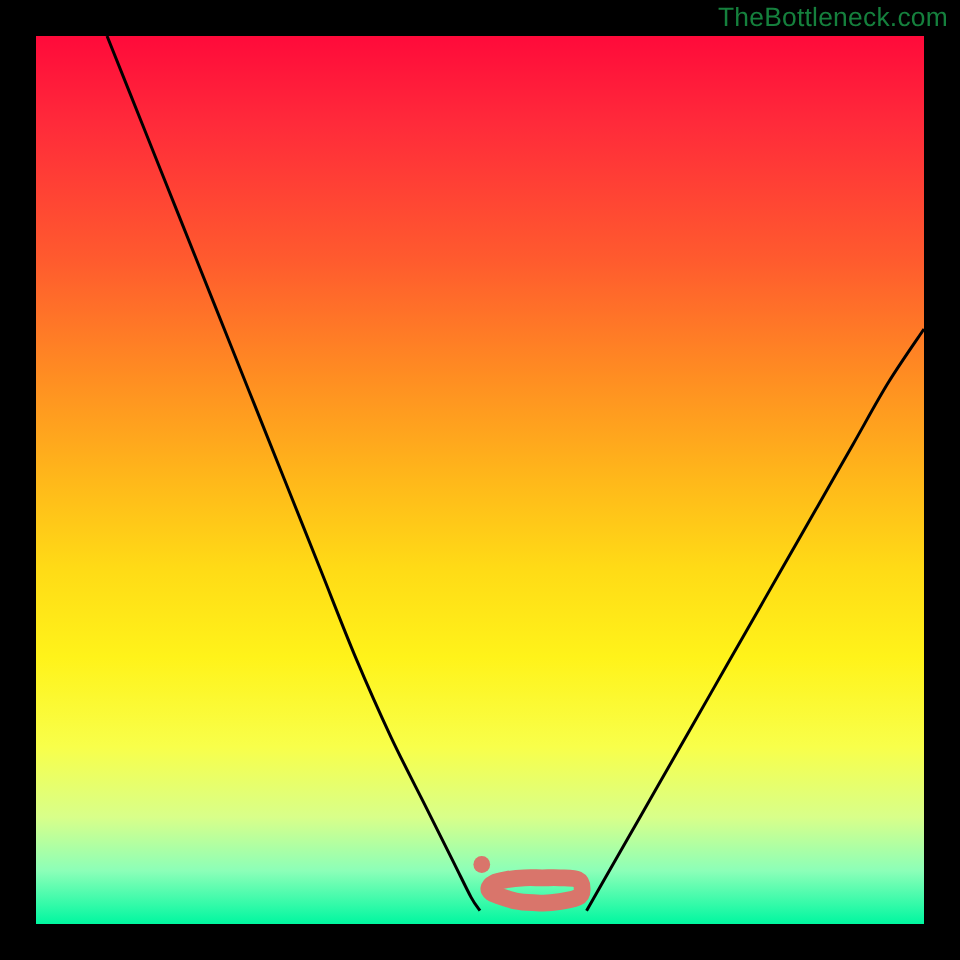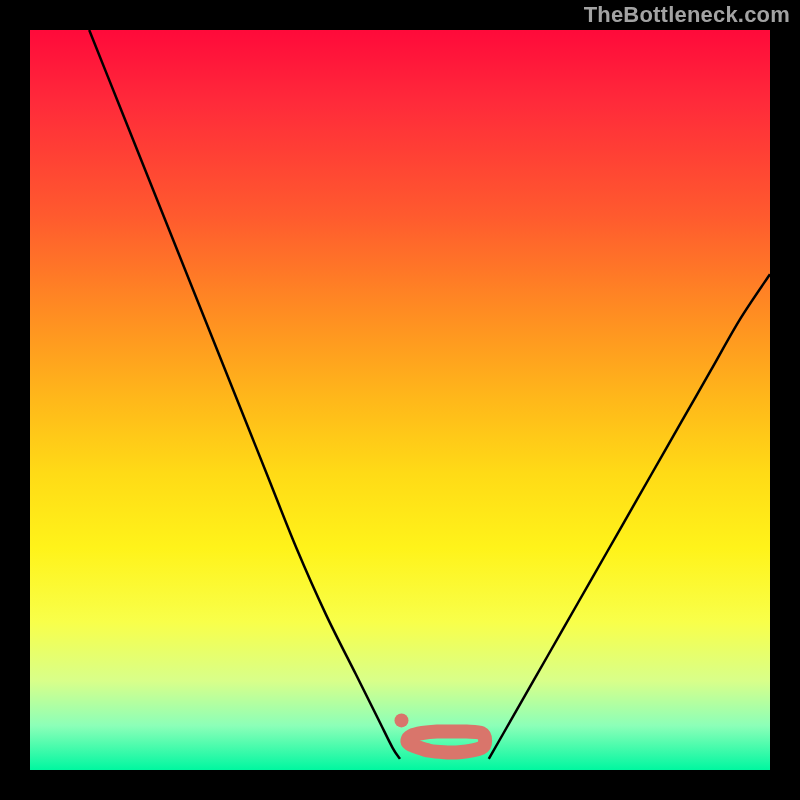--- a/index.html
+++ b/index.html
@@ -43,23 +43,23 @@
     left: 0;
     top: 0;
     width: 740px;
     height: 740px;
     overflow: visible;
   }
   .watermark {
     position: absolute;
     top: 2px;
     right: 10px;
-    color: #a3a3a3;
+    color: #15803d;
     font-size: 22px;
-    font-weight: 700;
+    font-weight: 400;
     letter-spacing: 0.2px;
     user-select: none;
   }
 </style>
 </head>
 <body>
 
 <div class="frame">
 
   <div class="watermark">TheBottleneck.com</div>

